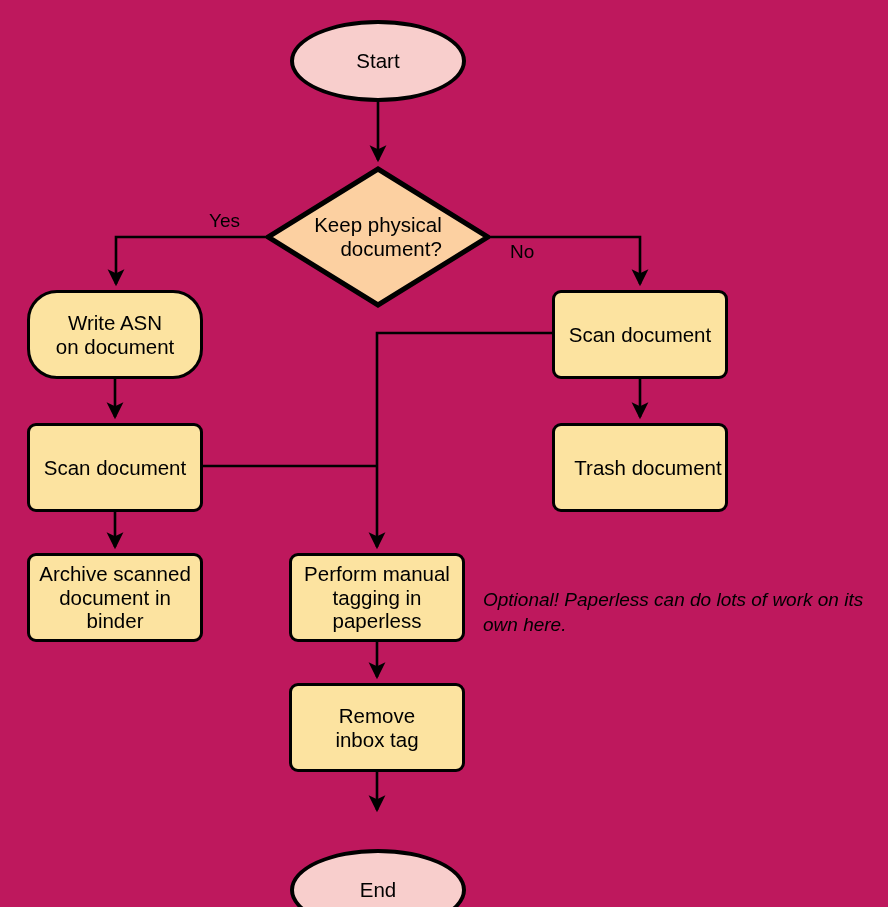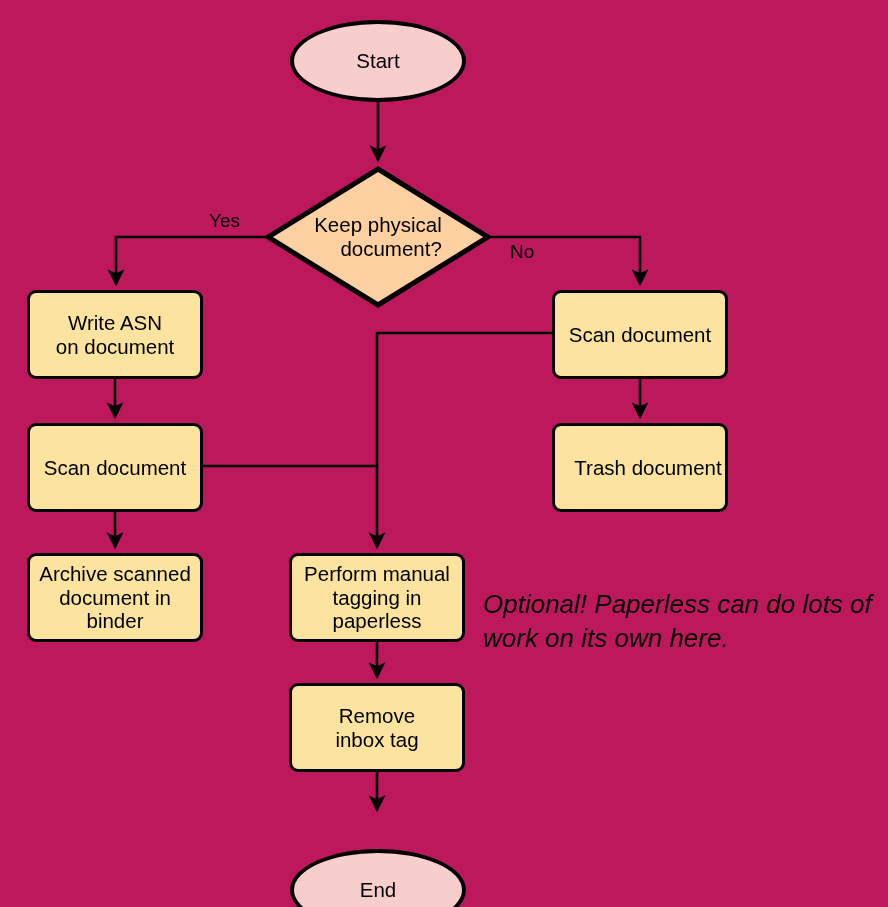--- a/index.html
+++ b/index.html
@@ -66,21 +66,21 @@
   }
   .edge-label {
     position: absolute;
     font-size: 19px;
     color: #000000;
     white-space: nowrap;
   }
   .annotation {
     position: absolute;
     font-style: italic;
-    font-size: 26px;
+    font-size: 19px;
     color: #000000;
     line-height: 1.3;
   }
 </style>
 </head>
 <body>
 
 <div id="canvas">
 
   <svg id="edges" viewBox="0 0 888 907" width="888" height="907">
@@ -119,21 +119,21 @@
   </div>
 
   <div class="node node-decision" style="left:265px; top:166px; width:226px; height:142px;text-align:right;">
     <svg class="decision-shape" viewBox="0 0 226 142" preserveAspectRatio="none">
       <polygon points="113,3 223,71 113,139 3,71" fill="#FCD0A1" stroke="#000000" stroke-width="5" stroke-linejoin="miter" vector-effect="non-scaling-stroke"></polygon>
     </svg>
     <span>Keep physical
 document?</span>
   </div>
 
-  <div class="node node-process" style="left:27px; top:290px; width:176px; height:89px;">
+  <div class="node node-process" style="left:27px; top:290px; width:176px; height:89px;border-radius:30px;">
     <span>Write ASN
 on document</span>
   </div>
 
   <div class="node node-process" style="left:27px; top:423px; width:176px; height:89px;">
     <span>Scan document</span>
   </div>
 
   <div class="node node-process" style="left:27px; top:553px; width:176px; height:89px;">
     <span>Archive scanned

